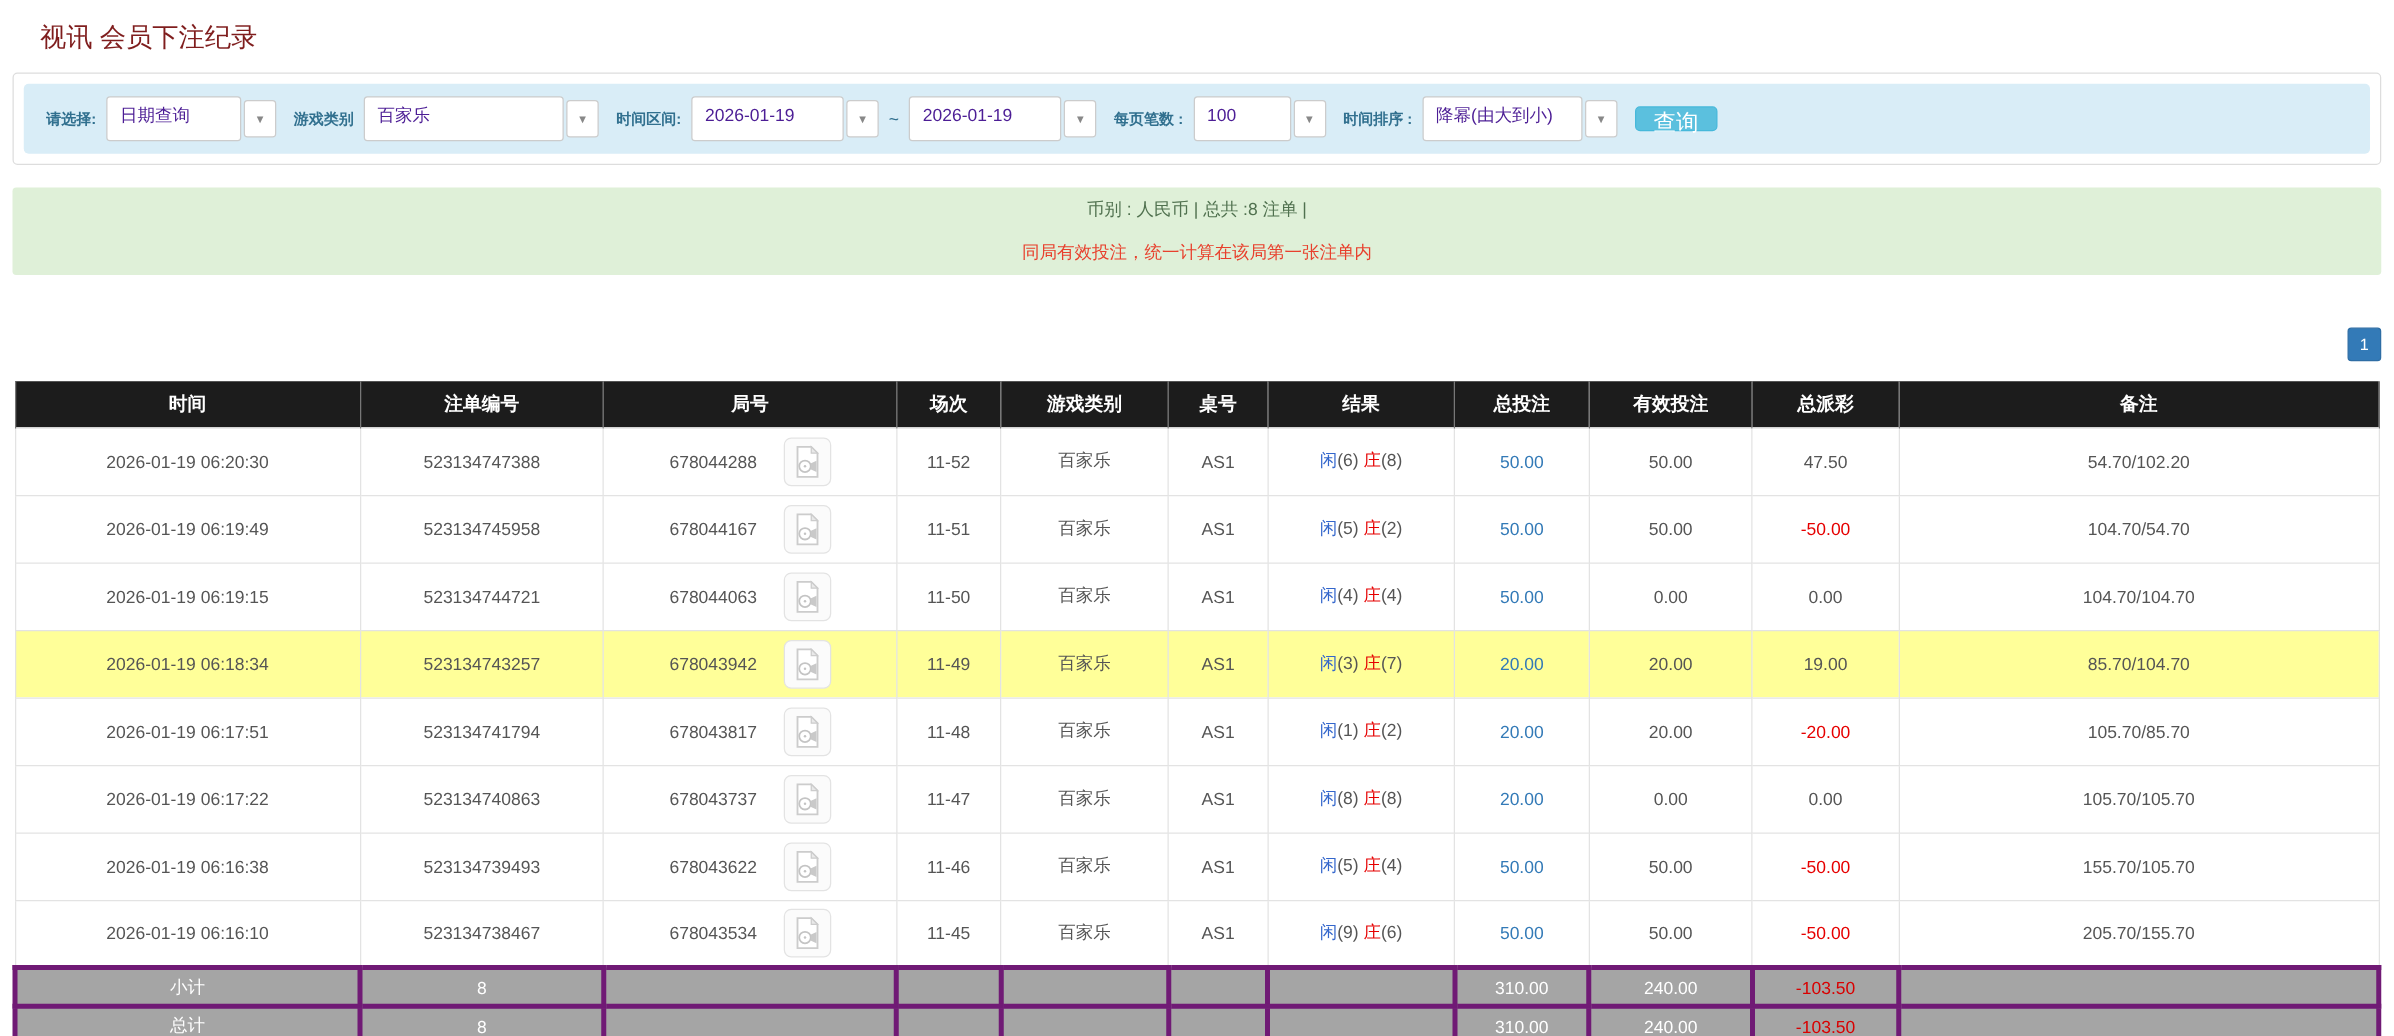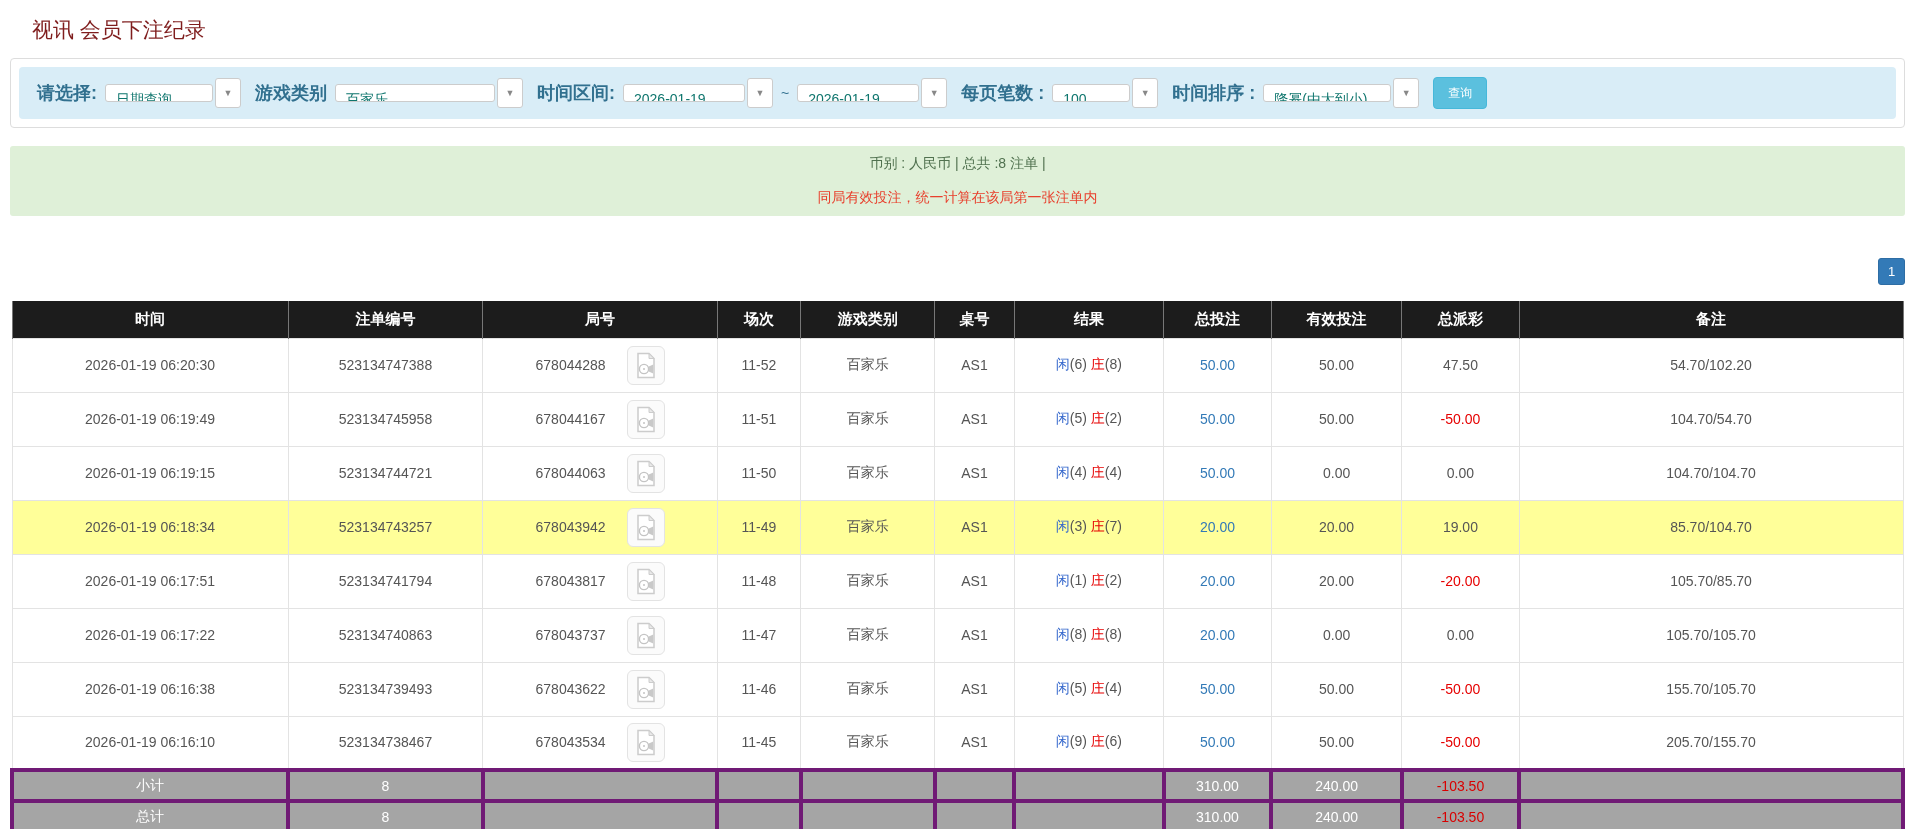--- a/index.html
+++ b/index.html
@@ -4,27 +4,27 @@
 <style>
   * { margin:0; padding:0; box-sizing:border-box; }
   html,body { background:#fff; font-family:"Liberation Sans","DejaVu Sans",sans-serif; }
   .page { width:1915px; height:829px; overflow:hidden; position:relative; background:#fff; }
 
   .page-title { font-size:21px; color:#7f1d1d; padding:16px 0 0 12px; font-weight:normal;margin-left:20px; }
 
   
   .filter-panel { margin:14px 10px 0 10px; border:1px solid #ddd; border-radius:4px; background:#fff; padding:8px; }
   .filter-bar { background:#d9edf7; border-radius:4px; padding:10px 12px; display:flex; align-items:center; gap:8px; }
-  .f-label { color:#31708f; font-weight:bold; font-size:18px; white-space:nowrap; margin-left:6px; }
+  .f-label { color:#31708f; font-weight:bold; font-size:12px; white-space:nowrap; margin-left:6px; }
   .combo { display:inline-flex; align-items:center; }
-  .combo-text { background:#fff; border:1px solid #ccc; border-radius:3px; height:18px; line-height:28px; padding:0 10px; font-size:14px; color:#0f766e; white-space:nowrap; overflow:hidden; }
+  .combo-text { background:#fff; border:1px solid #ccc; border-radius:3px; height:36px; line-height:28px; padding:0 10px; font-size:14px; color:#4c1d95; white-space:nowrap; overflow:hidden; }
   .combo-arrow { width:26px; height:30px; background:#fff; border:1px solid #ccc; border-radius:3px; margin-left:2px; display:flex; align-items:center; justify-content:center; color:#888; font-size:9px; cursor:pointer; }
   .w-select { width:108px; } .w-game { width:160px; } .w-date { width:122px; } .w-size { width:78px; } .w-sort { width:128px; }
   .tilde { color:#31708f; font-size:14px; }
-  .btn-search { background:#5bc0de; border:1px solid #46b8da; color:#fff; font-size:12px; height:32px; padding:0 14px; border-radius:4px; margin-left:6px; cursor:pointer; }
+  .btn-search { background:#5bc0de; border:1px solid #46b8da; color:#fff; font-size:18px; height:20px; padding:0 14px; border-radius:4px; margin-left:6px; cursor:pointer; }
 
   
   .summary-bar { margin:18px 10px 0 10px; background:#dff0d8; border-radius:3px; padding:9px 12px; display:flex; justify-content:space-between; align-items:center; font-size:14px;flex-direction:column; }
   .summary-left { color:#50714f; }
   .summary-right { color:#e8402d;margin-top:16px; }
 
   
   .pager-row { margin:42px 10px 0 10px; display:flex; justify-content:flex-end; }
   .pager-row.bottom { margin-top:14px; }
   .page-btn { min-width:27px; height:27px; background:#337ab7; border:1px solid #2e6da4; border-radius:3px; color:#fff; font-size:13px; display:flex; align-items:center; justify-content:center; cursor:pointer; }

